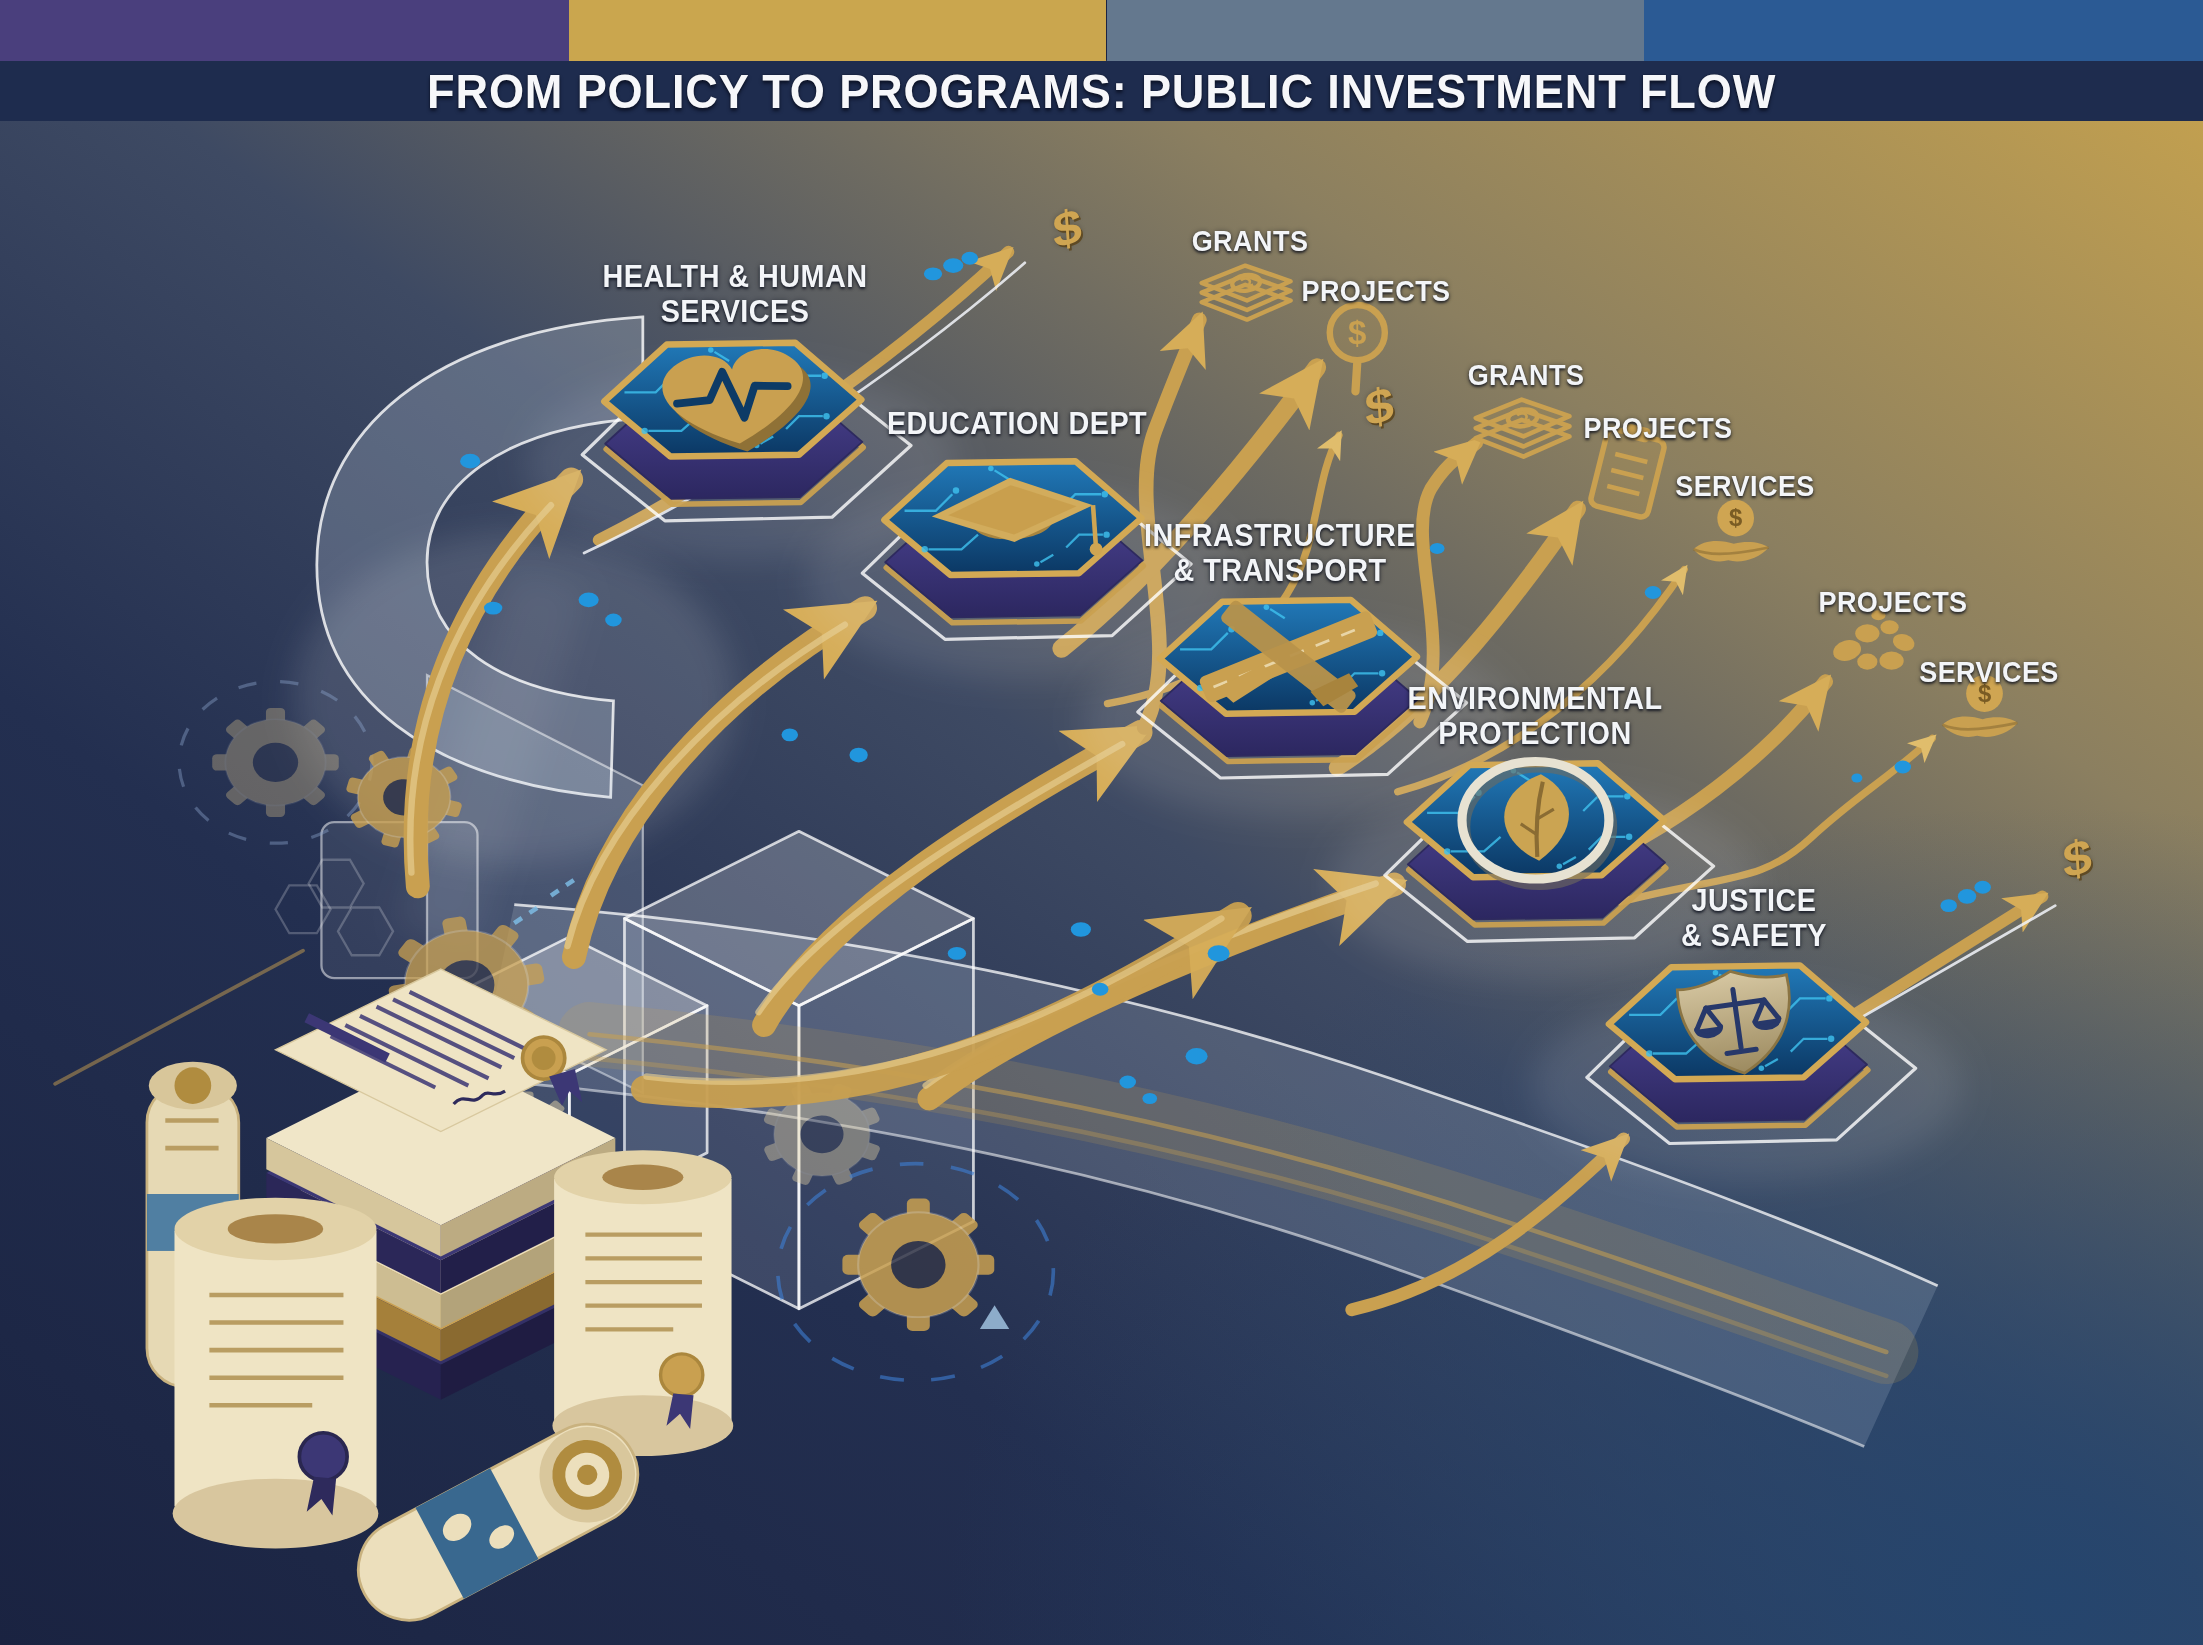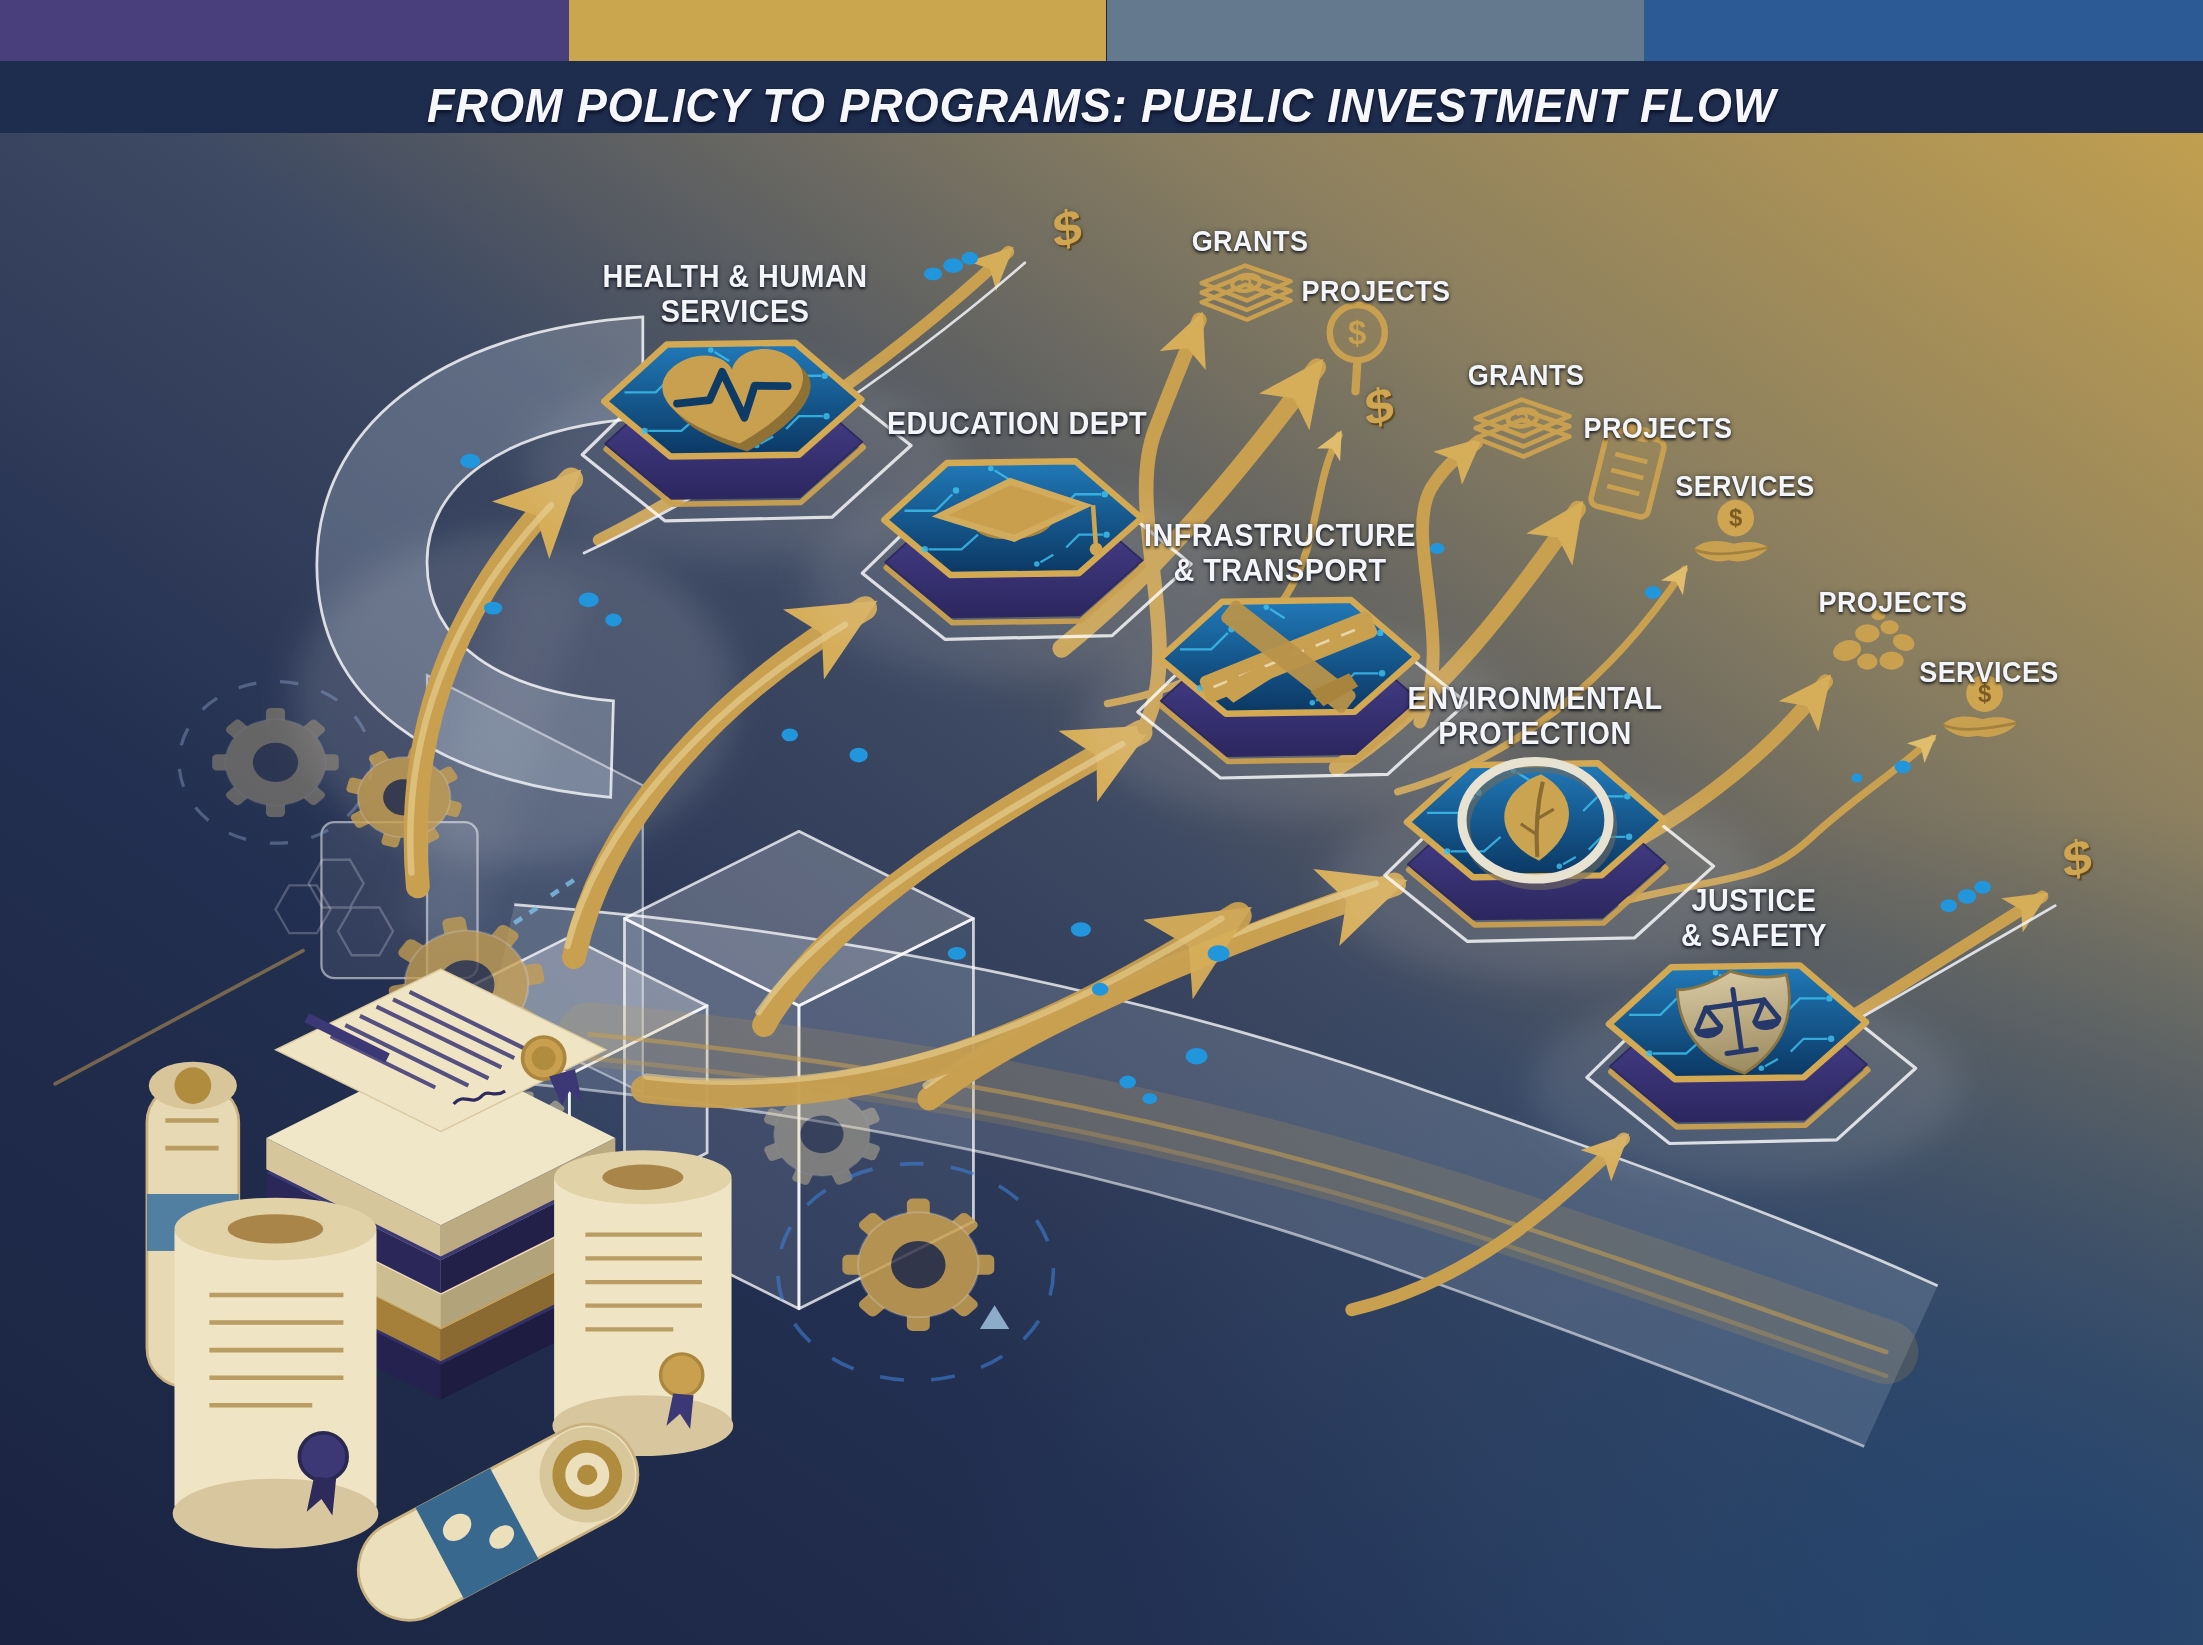--- a/index.html
+++ b/index.html
@@ -2,22 +2,22 @@
 <html style="font-size:14.7px"><head>
 <meta charset="utf-8">
 <style>
   html,body{margin:0;padding:0;background:#10162c;}
   .page{position:relative;width:2204px;height:1646px;overflow:hidden;
         font-family:"Liberation Sans",sans-serif;background:#1b2342;}
   .scene{position:absolute;top:0;left:0;width:2204px;height:1646px;z-index:1;}
   .scene svg{position:absolute;top:0;left:0;}
   .strip{position:absolute;top:0;left:0;width:100%;height:61px;z-index:3;}
   .strip-block{position:absolute;top:0;height:100%;}
-  .titlebar{position:absolute;top:61px;left:0;width:100%;height:72px;z-index:3;
-            display:flex;align-items:flex-end;justify-content:center;font-style:italic;}
+  .titlebar{position:absolute;top:61px;left:0;width:100%;height:60px;z-index:3;
+            display:flex;align-items:center;justify-content:center;}
   .title{margin:0;font-size:48px;font-weight:700;letter-spacing:0.9px;color:#f6f7fa;
          transform:scaleX(.94);white-space:nowrap;
          text-shadow:0 2.8px 3.7px rgba(5,10,25,.7),0 0 1.8px rgba(5,10,25,.6);}
   .dept-label,.out-label,.dollar{position:absolute;z-index:2;transform:translate(-50%,-50%) scaleX(.9);
          color:#f3f5f8;font-weight:700;text-align:center;white-space:pre-line;
          text-shadow:0 1.8px 2.8px rgba(8,12,26,.75),0 0 5.5px rgba(8,12,26,.4);}
   .dept-label{font-size:32px;line-height:1.1;letter-spacing:0.5px;}
   .out-label{font-size:30px;letter-spacing:0.5px;}
   .dollar{font-size:53px;color:#cfa552;
           transform:translate(-50%,-50%) rotate(-14deg) skewX(-10deg) scaleY(.9);

